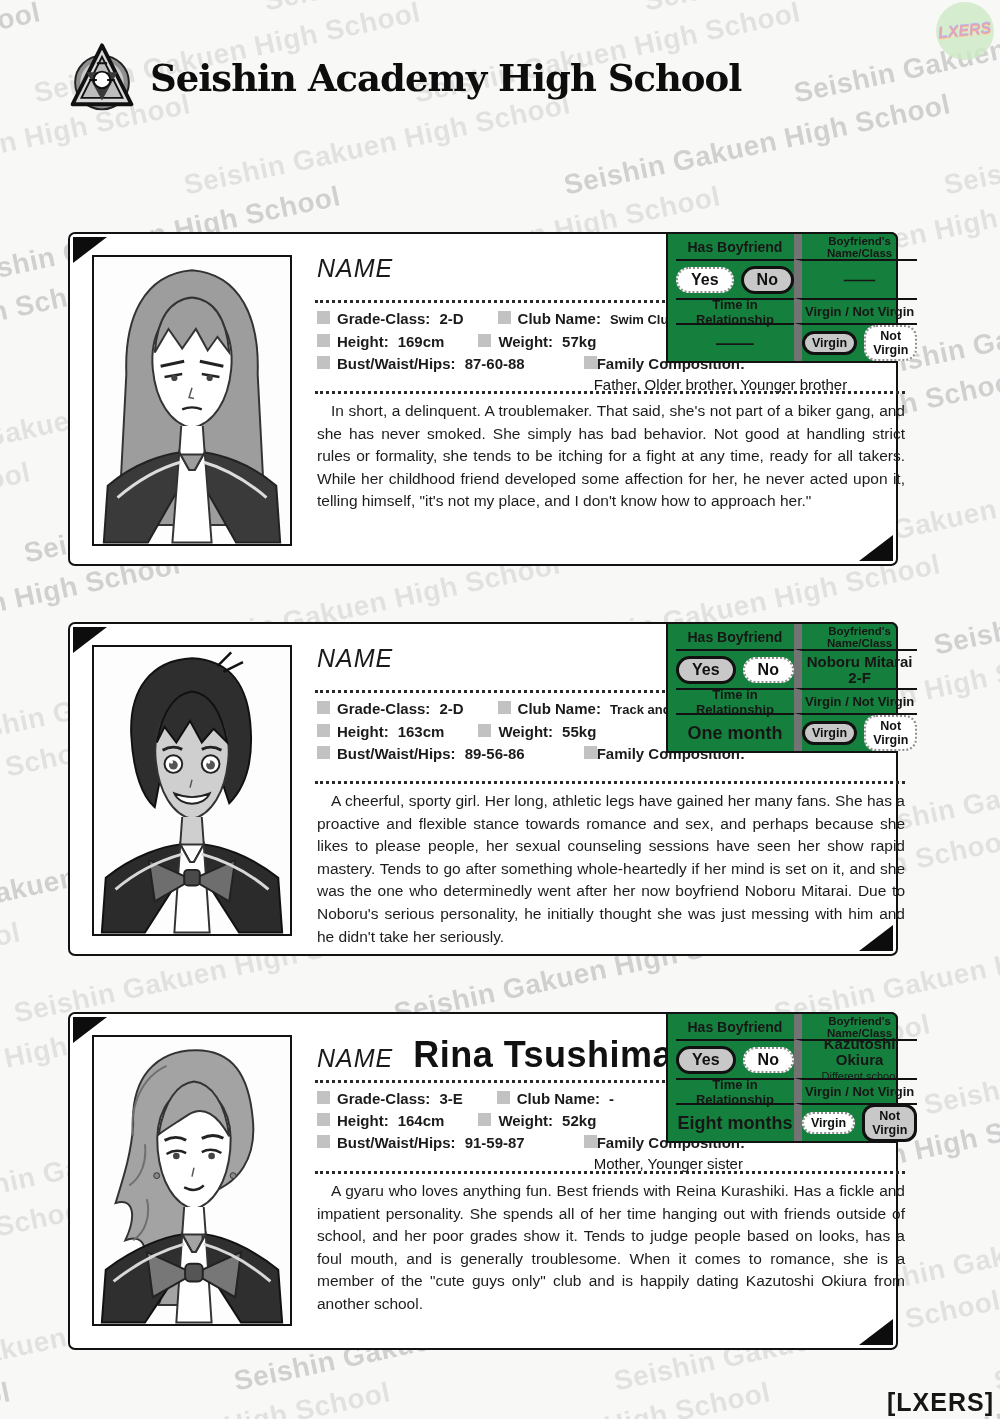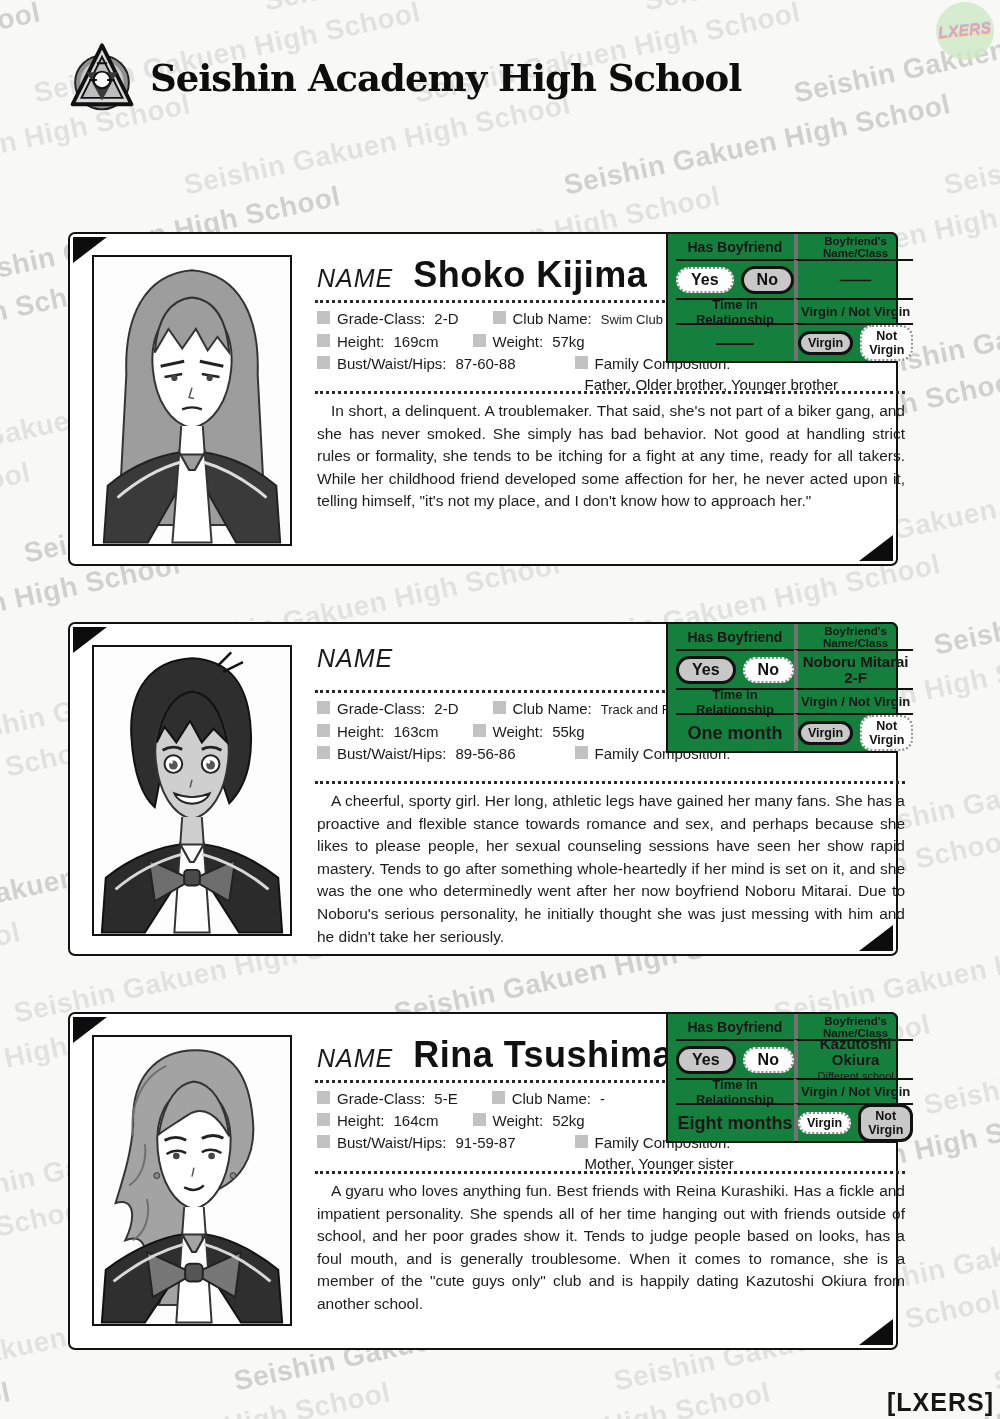--- a/index.html
+++ b/index.html
@@ -46,35 +46,35 @@
   .namerow{position:absolute;left:247px;top:20px;display:flex;align-items:baseline;gap:20px;}
   .namelabel{font-style:italic;font-size:25px;letter-spacing:1px;color:#1a1a1a;}
   .namevalue{font-size:36px;font-weight:700;letter-spacing:.5px;color:#111;}
   .dotline{position:absolute;border-bottom:3px dotted #2a2a2a;height:0;}
   .dotline.short{left:245px;top:66px;width:350px;}
   .dotline.long{left:245px;top:157px;width:590px;}
   .stats{position:absolute;left:247px;top:74px;width:585px;font-size:15px;line-height:21px;}
   .srow{display:flex;column-gap:34px;align-items:flex-start;margin-bottom:1px;}
   .stat{display:flex;align-items:flex-start;gap:7px;white-space:nowrap;}
   .sq{flex:0 0 auto;width:13px;height:13px;background:#c2c2c2;margin-top:3px;}
-  .slabel,.sval{font-weight:400;color:#1b1b1b;}
+  .slabel,.sval{font-weight:700;color:#1b1b1b;}
   .sval{margin-left:2px;}
   .sval.small{font-size:13px;margin-top:1px;}
   .famcol{display:flex;flex-direction:column;gap:0;}
-  .famtop{display:flex;gap:7px;padding-left:25px;}
+  .famtop{display:flex;padding-left:25px;}
   .famval{margin-left:21px;padding-left:14px;white-space:nowrap;}
   
   .bftable{
     position:absolute;top:-2px;right:-2px;width:232px;box-sizing:border-box;
     border:2px solid #121212;background:#15803d;border-radius:0 7px 0 0;
     display:grid;grid-template-columns:1fr 1fr;grid-template-rows:25px 39px 25px 38px;padding-left:8px;
   }
   .bfcell{
     display:flex;align-items:center;justify-content:center;text-align:center;
-    border-top:2px solid #121212;border-left:4px solid #737373;gap:7px;flex-direction:row;
+    border-top:2px solid #121212;border-left:8px solid #737373;gap:7px;flex-direction:row;
   }
   .bfcell.r1{border-top:none;}
   .bfcell.c1{border-left:none;}
   .bfhead{font-weight:700;font-size:14px;}
   .bfhead.tiny{font-size:11.5px;}
   .bfhead.mid{font-size:13px;}
   .bfval{font-weight:700;font-size:15px;line-height:16px;}
   .bfval .note{display:block;font-weight:400;font-size:11px;}
   .timeval{font-weight:700;font-size:18px;}
   .pill{
@@ -195,21 +195,20 @@
       <path d="M90,154 Q100,150 110,154" stroke="#222" stroke-width="2.5" fill="none"></path>
       <path d="M89,171 L87,200 L113,200 L111,171" fill="#fff" stroke="#333" stroke-width="2"></path>
       <path d="M10,290 L14,232 C42,208 72,200 87,198 L97,216 L55,290 Z" fill="#3a3a3a" stroke="#222" stroke-width="2"></path>
       <path d="M190,290 L186,232 C158,208 128,200 113,198 L103,216 L145,290 Z" fill="#3a3a3a" stroke="#222" stroke-width="2"></path>
       <path d="M87,198 L97,216 L103,216 L113,198 L120,290 L80,290 Z" fill="#fff" stroke="#333" stroke-width="2"></path>
       <path d="M24,244 C50,222 74,212 88,208 M176,244 C150,222 126,212 112,208" stroke="#dcdcdc" stroke-width="3" fill="none"></path>
     </svg>
   </div>
   <div class="namerow">
     <span class="namelabel">NAME</span>
-    <span class="namevalue">Shoko Kijima</span>
   </div>
   <div class="dotline short"></div>
   <div class="stats">
     <div class="srow">
       <span class="stat">
           <span class="sq"></span>
           <span class="slabel">Grade-Class:</span>
           <span class="sval">2-D</span>
         </span>
       <span class="stat">
@@ -412,21 +411,21 @@
   <div class="namerow">
     <span class="namelabel">NAME</span>
     <span class="namevalue">Rina Tsushima</span>
   </div>
   <div class="dotline short"></div>
   <div class="stats">
     <div class="srow">
       <span class="stat">
           <span class="sq"></span>
           <span class="slabel">Grade-Class:</span>
-          <span class="sval">5-E</span>
+          <span class="sval">3-E</span>
         </span>
       <span class="stat">
           <span class="sq"></span>
           <span class="slabel">Club Name:</span>
           <span class="sval">-</span>
         </span>
     </div>
     <div class="srow">
       <span class="stat">
           <span class="sq"></span>

